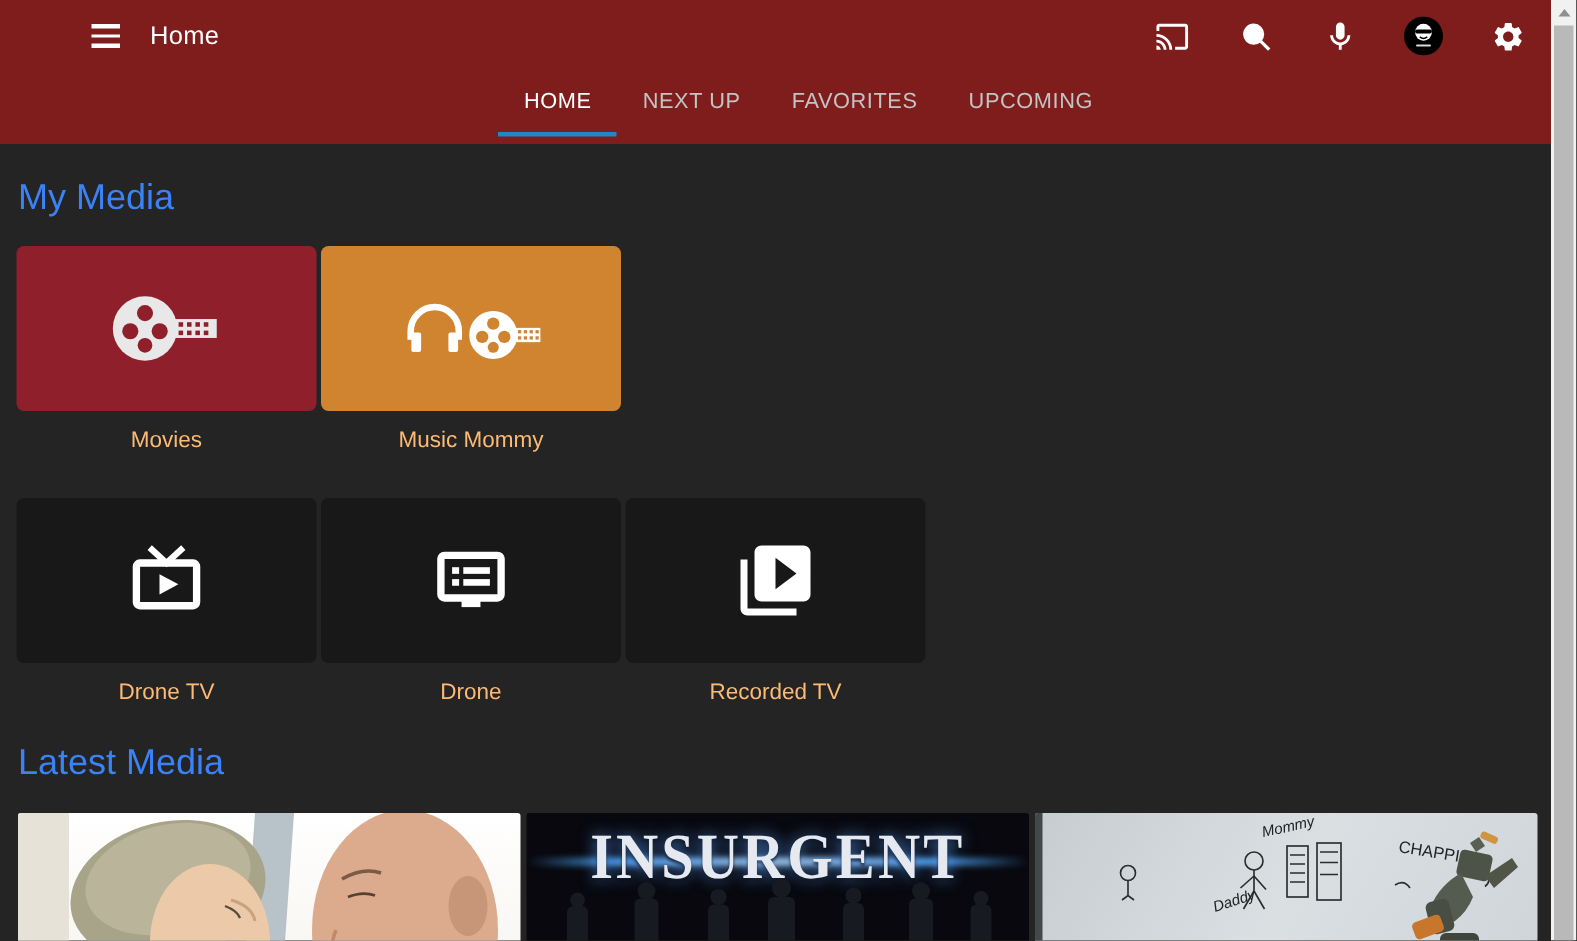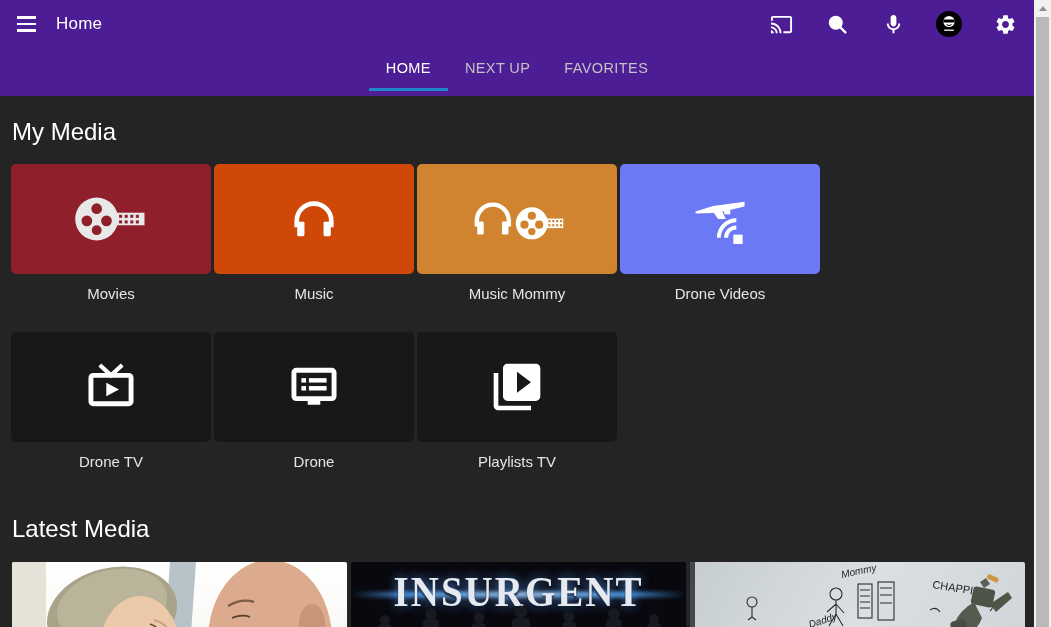--- a/index.html
+++ b/index.html
@@ -21,33 +21,33 @@
   .top-actions { margin-left:auto; display:flex; align-items:center; gap:30px; }
   .icon-btn { width:26px; height:26px; display:flex; align-items:center; justify-content:center; cursor:pointer; }
   .icon-btn svg { width:23px; height:23px; fill:#fff; }
   .avatar-btn svg { width:26px; height:26px; }
 
   .tabs { height:48px; display:flex; justify-content:center; align-items:stretch; padding-bottom:5px; }
   .tab { display:flex; align-items:center; padding:0 17px; color:#c3c3c3; font-size:14.5px; letter-spacing:.4px; border-bottom:3px solid transparent; cursor:pointer; }
   .tab.active { color:#fff; border-bottom-color:var(--accent); }
 
   
-  .section-title { color:#ffffff; font-size:24px; font-weight:400; margin-left:12px; }
+  .section-title { color:#3b82f6; font-size:24px; font-weight:400; margin-left:12px; }
   #my-media-title { padding-top:22px; margin-bottom:18px; }
-  #latest-title { margin-top:44px; margin-bottom:19px; }
+  #latest-title { margin-top:24px; margin-bottom:19px; }
 
   .tile-grid { display:flex; gap:3px; padding:0 11px; }
   .tile-grid.row2 { margin-top:29px; }
   .cell { width:200px; }
   .card {
     height:110px; border-radius:5px; background:var(--tile);
     display:flex; align-items:center; justify-content:center; cursor:pointer;
   }
   .card svg { height:56px; }
-  .tile-label { text-align:center; color:#e5e5e5; font-size:15px; font-weight:500; margin-top:11px; height:18px; }
+  .tile-label { text-align:center; color:#fdba74; font-size:15px; font-weight:500; margin-top:11px; height:18px; }
 
   
   .poster-row { display:flex; gap:4px; padding:0 12px; }
   .poster { width:335px; height:188px; border-radius:2px; overflow:hidden; position:relative; cursor:pointer; flex:none; }
   .poster svg { position:absolute; inset:0; }
 
   .poster-ex { background:linear-gradient(180deg,#ffffff 0%,#f4f1ea 80%); }
   .poster-ins { background:#08080e; }
   .ins-streak { position:absolute; top:30px; left:0; right:0; height:5px;
     background:linear-gradient(90deg, rgba(40,120,255,0) 0%, #4fa9ff 18%, #bfe2ff 50%, #4fa9ff 82%, rgba(40,120,255,0) 100%);
@@ -63,21 +63,21 @@
   .scroll-up { height:17px; display:flex; align-items:center; justify-content:center; cursor:pointer; }
   .scroll-up .tri { width:0; height:0; border-left:4px solid transparent; border-right:4px solid transparent; border-bottom:5px solid #8f8f8f; }
   .scroll-thumb { position:absolute; top:17px; bottom:0; left:2px; right:2px; background:#b9b9b9; cursor:pointer; }
 </style>
 </head>
 <body>
 
 <div class="app">
   <div class="content">
 
-    <header style="background-color: #4c1d95;">
+    <header style="background-color: #7f1d1d; padding-left: 44px;">
       <div class="topbar">
         <div class="hamburger">
           <span></span>
             <span></span>
             <span></span>
         </div>
         <div class="app-title">Home</div>
         <div class="top-actions">
           <div class="icon-btn">
             <svg viewBox="0 0 24 24">
@@ -109,20 +109,21 @@
             <svg viewBox="0 0 24 24">
                 <path d="M19.14 12.94c.04-.3.06-.61.06-.94s-.02-.64-.07-.94l2.03-1.58c.18-.14.23-.41.12-.61l-1.92-3.32c-.12-.22-.37-.29-.59-.22l-2.39.96c-.5-.38-1.03-.7-1.62-.94l-.36-2.54c-.04-.24-.24-.41-.48-.41h-3.84c-.24 0-.43.17-.47.41l-.36 2.54c-.59.24-1.13.57-1.62.94l-2.39-.96c-.22-.08-.47 0-.59.22L2.74 8.87c-.12.21-.08.47.12.61l2.03 1.58c-.05.3-.09.63-.09.94s.02.64.07.94l-2.03 1.58c-.18.14-.23.41-.12.61l1.92 3.32c.12.22.37.29.59.22l2.39-.96c.5.38 1.03.7 1.62.94l.36 2.54c.05.24.24.41.48.41h3.84c.24 0 .44-.17.47-.41l.36-2.54c.59-.24 1.13-.56 1.62-.94l2.39.96c.22.08.47 0 .59-.22l1.92-3.32c.12-.22.07-.47-.12-.61l-2.01-1.58zM12 15.6c-1.98 0-3.6-1.62-3.6-3.6s1.62-3.6 3.6-3.6 3.6 1.62 3.6 3.6-1.62 3.6-3.6 3.6z"></path>
               </svg>
           </div>
         </div>
       </div>
       <nav class="tabs" style="--accent:#2286c8">
         <div class="tab active">HOME</div>
         <div class="tab">NEXT UP</div>
         <div class="tab">FAVORITES</div>
+        <div class="tab">UPCOMING</div>
       </nav>
     </header>
 
     <main>
       <h2 class="section-title" id="my-media-title">My Media</h2>
 
       <div class="tile-grid">
         <div class="cell">
           <div class="card" style="--tile: #8f1f2a;">
             <svg viewBox="0 0 34 24">
@@ -140,30 +141,20 @@
                 <rect x="20.6" y="12.6" width="1.3" height="1.3"></rect>
                   <rect x="23" y="12.6" width="1.3" height="1.3"></rect>
                   <rect x="25.4" y="12.6" width="1.3" height="1.3"></rect>
                   <rect x="27.8" y="12.6" width="1.3" height="1.3"></rect>
               </g>
             </svg>
           </div>
           <div class="tile-label">Movies</div>
         </div>
 
-        <div class="cell">
-          <div class="card" style="--tile: #d04808;">
-            <svg viewBox="0 0 24 24">
-              <path d="M4.6 15.5v-2.7a7.4 7.4 0 0 1 14.8 0v2.7" stroke="#fff" stroke-width="2" fill="none"></path>
-              <rect x="4.8" y="13.2" width="3.1" height="6.2" rx=".6" fill="#fff"></rect>
-              <rect x="16.1" y="13.2" width="3.1" height="6.2" rx=".6" fill="#fff"></rect>
-            </svg>
-          </div>
-          <div class="tile-label">Music</div>
-        </div>
 
         <div class="cell">
           <div class="card" style="--tile: #d0842f;">
             <svg viewBox="0 0 44 24" style="height:52px">
               <path d="M3.6 15.5v-2.7a7.4 7.4 0 0 1 14.8 0v2.7" stroke="#fff" stroke-width="2" fill="none"></path>
               <rect x="3.8" y="13.2" width="3" height="6" rx=".6" fill="#fff"></rect>
               <rect x="15.2" y="13.2" width="3" height="6" rx=".6" fill="#fff"></rect>
               <circle cx="29" cy="14" r="7.4" fill="#fff"></circle>
               <circle cx="29" cy="10.5" r="1.9" fill="var(--tile)"></circle>
               <circle cx="25.6" cy="14.6" r="1.9" fill="var(--tile)"></circle>
@@ -179,32 +170,20 @@
                   <rect x="38.4" y="14.4" width="1" height="1"></rect>
                   <rect x="40.2" y="14.4" width="1" height="1"></rect>
                   <rect x="42" y="14.4" width="1" height="1"></rect>
               </g>
             </svg>
           </div>
           <div class="tile-label">Music Mommy</div>
         </div>
 
 
-        <div class="cell">
-          <div class="card" style="--tile: #6b79f5;">
-            <svg viewBox="0 0 24 24">
-              <polygon points="1.5,8.8 9,6.4 22.5,4.6 22.5,6.6 13,8.9 14.5,12 11.2,12 9.4,9.4 1.5,9.6" fill="#fff"></polygon>
-              <rect x="13.8" y="8.2" width="2.6" height="1.8" fill="#fff"></rect>
-              <path d="M11.5 20 A7.5 7.5 0 0 1 19 12.5" fill="none" stroke="#fff" stroke-width="1.7"></path>
-              <path d="M14.6 20 A4.4 4.4 0 0 1 19 15.6" fill="none" stroke="#fff" stroke-width="1.7"></path>
-              <rect x="17.7" y="18.7" width="4" height="4" fill="#fff"></rect>
-            </svg>
-          </div>
-          <div class="tile-label">Drone Videos</div>
-        </div>
       </div>
 
       <div class="tile-grid row2">
         <div class="cell">
           <div class="card" style="--tile: #181818;">
             <svg viewBox="0 0 24 24">
               <polyline points="7.2,2.6 12,7 16.8,2.6" fill="none" stroke="#fff" stroke-width="1.8"></polyline>
               <rect x="3.4" y="7" width="17.2" height="12.2" rx="1" stroke="#fff" stroke-width="2.1" fill="none"></rect>
               <polygon points="10,10.2 10,16 15.4,13.1" fill="#fff"></polygon>
             </svg>
@@ -225,21 +204,21 @@
           </div>
           <div class="tile-label">Drone</div>
         </div>
 
         <div class="cell">
           <div class="card" style="--tile: #181818;">
             <svg viewBox="0 0 24 24">
               <path fill="#fff" fill-rule="evenodd" d="M4 6H2v14c0 1.1.9 2 2 2h14v-2H4V6zm16-4H8c-1.1 0-2 .9-2 2v12c0 1.1.9 2 2 2h12c1.1 0 2-.9 2-2V4c0-1.1-.9-2-2-2zm-8 12.5v-9l6 4.5-6 4.5z"></path>
             </svg>
           </div>
-          <div class="tile-label">Playlists TV</div>
+          <div class="tile-label">Recorded TV</div>
         </div>
       </div>
 
       <h2 class="section-title" id="latest-title">Latest Media</h2>
 
       <div class="poster-row">
 
         <div class="poster poster-ex">
           <svg viewBox="0 0 335 188">
             <rect x="0" y="0" width="34" height="188" fill="#e7e2d8"></rect>

